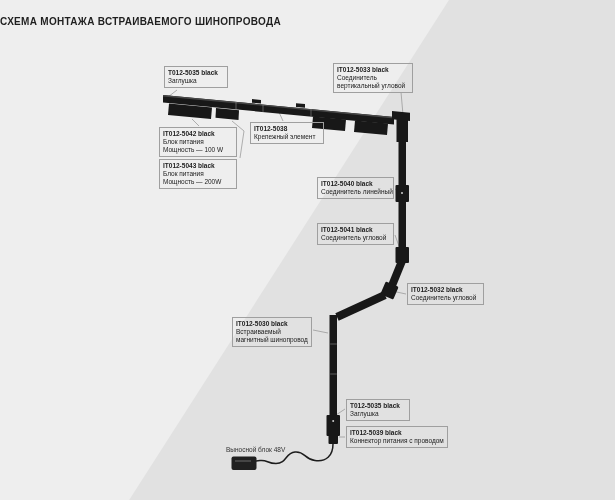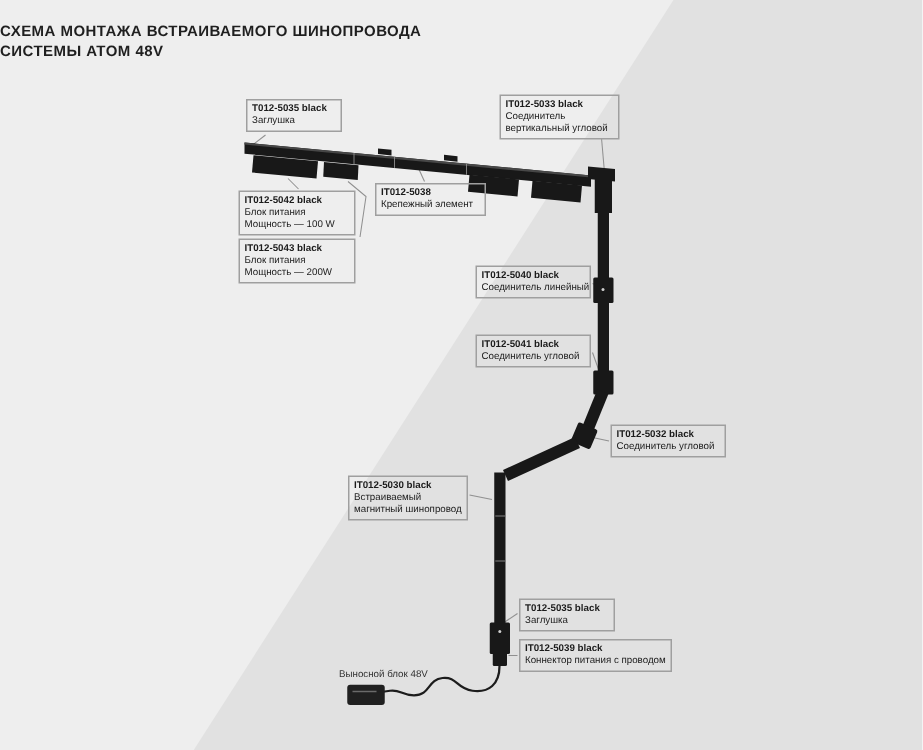--- a/index.html
+++ b/index.html
@@ -41,21 +41,20 @@
   }
 </style>
 </head>
 <body>
 
 <div class="stage">
   <div class="bg-dark"></div>
 
   <div class="title">
     <span style="display:block">СХЕМА МОНТАЖА ВСТРАИВАЕМОГО ШИНОПРОВОДА</span>
-    <span style="display:block">СИСТЕМЫ ATOM 48V</span>
   </div>
 
   <svg class="diagram" width="615" height="500" viewBox="0 0 615 500">
 
     <g stroke="#909090" stroke-width="0.7" fill="none">
       <line x1="177" y1="90" x2="168" y2="97"></line>
       <line x1="401" y1="92" x2="403" y2="115"></line>
       <line x1="199" y1="126" x2="192" y2="119"></line>
       <polyline points="240,158 244,131 232,121"></polyline>
       <line x1="283" y1="121" x2="278" y2="110"></line>

